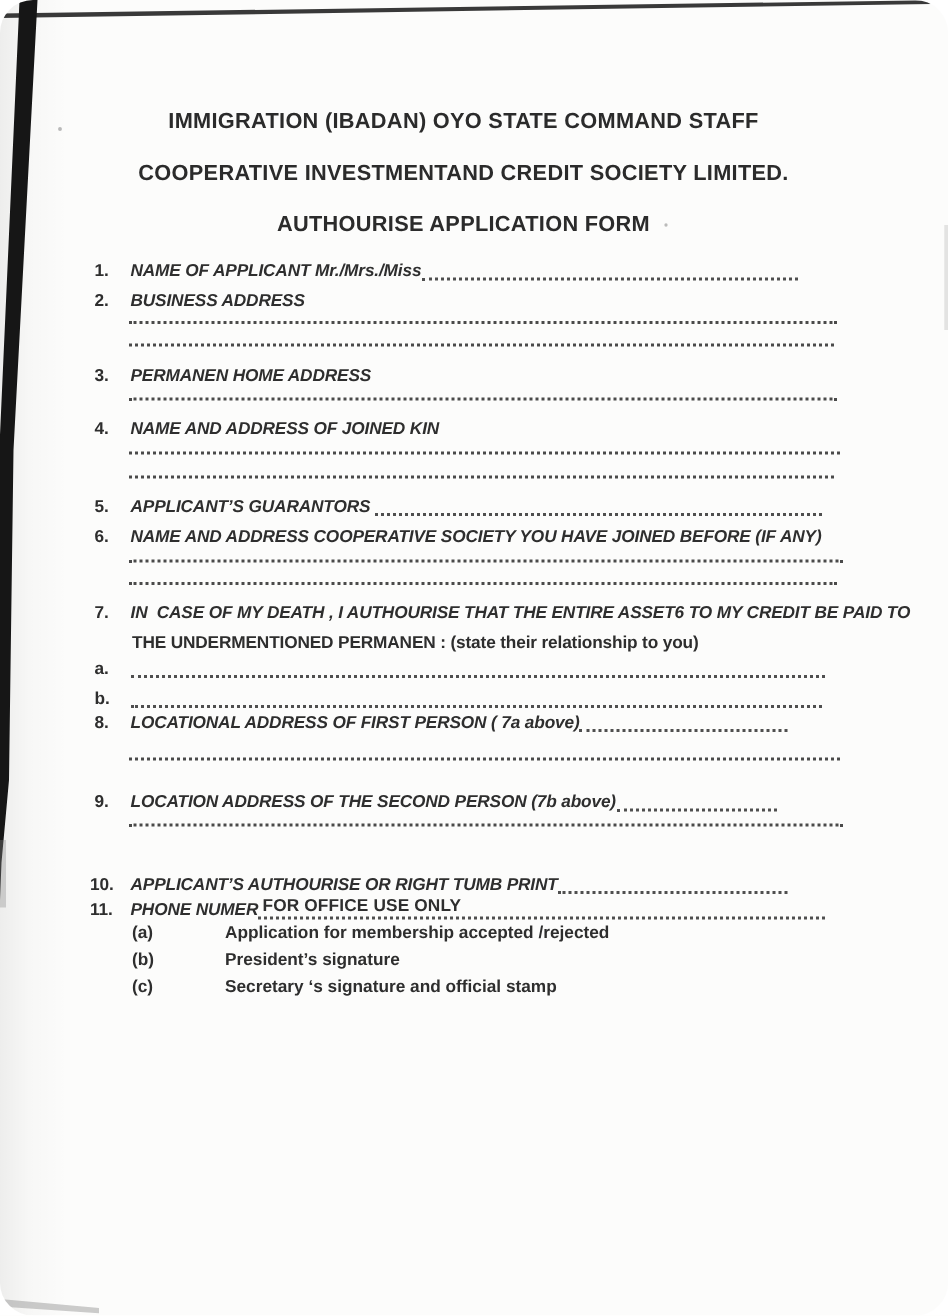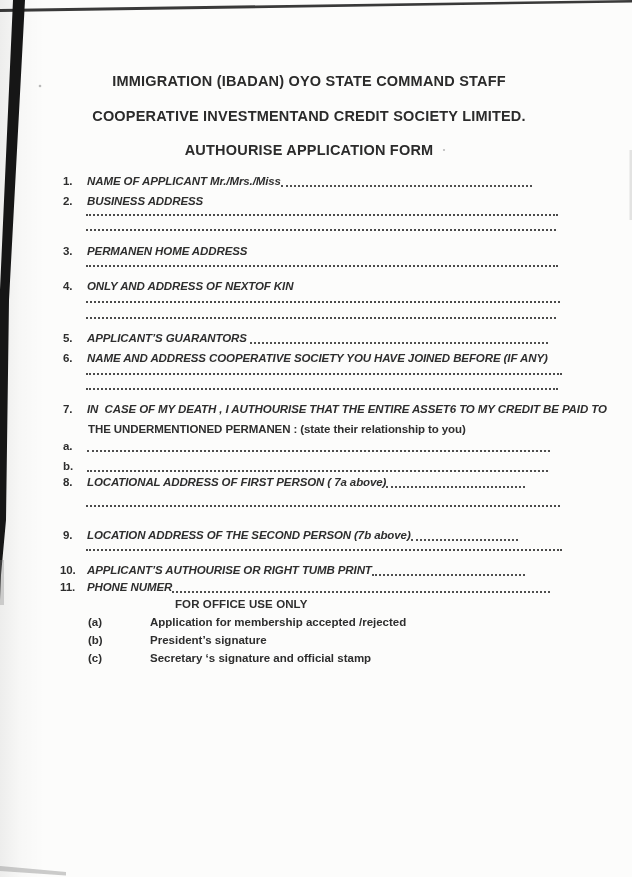--- a/index.html
+++ b/index.html
@@ -9,20 +9,21 @@
     font-family: "Liberation Sans", "DejaVu Sans", sans-serif;
   }
   .scan {
     position: relative;
     width: 632px; height: 877px;
     overflow: hidden;
     background:
       linear-gradient(to right, rgba(0,0,0,0.06) 0px, rgba(0,0,0,0.02) 20px, rgba(0,0,0,0) 45px),
       #fcfcfb;
     color: #2e2e2e;
+    border-radius: 22px;
   }
   .edges { position: absolute; inset: 0; pointer-events: none; }
 
   .title-line {
     position: absolute; left: 0; right: 14px;
     text-align: center;
     font-size: 14.5px; font-weight: bold;
     letter-spacing: 0.2px;
     color: #2b2b2b;
     white-space: pre;
@@ -30,21 +31,21 @@
 
   .row {
     position: absolute; left: 63px; right: 72px;
     display: flex; align-items: flex-end;
     font-size: 11.5px; font-weight: bold;
     letter-spacing: -0.1px; line-height: 13px;
     color: #2e2e2e;
     white-space: pre;
   }
   .row .num { flex: 0 0 24px; }
-  .row .num-wide { flex: 0 0 24px; margin-left: -3px; padding-right: 3px; }
+  .row .num-wide { flex: 0 0 24px; margin-left: -3px; padding-right: 3px; margin-top: 20px; }
   .row .label { flex: 0 0 auto; font-style: italic; }
   .leader {
     flex: 1 1 auto;
     border-bottom: 2px dotted #4f4f4f;
     margin-bottom: 1px; margin-left: 3px;
     min-width: 8px;
   }
   .dotline {
     position: absolute;
     border-bottom: 2px dotted #4a4a4a;
@@ -99,21 +100,21 @@
   <div class="dotline" style="top:227px; left:86px; right:76px"></div>
 
   <div class="row" style="top:245px">
     <span class="num">3.</span>
     <span class="label">PERMANEN HOME ADDRESS</span>
   </div>
   <div class="dotline" style="top:263px; left:86px; right:74px"></div>
 
   <div class="row" style="top:280px">
     <span class="num">4.</span>
-    <span class="label">ONLY AND ADDRESS OF NEXTOF KIN</span>
+    <span class="label">NAME AND ADDRESS OF JOINED KIN</span>
   </div>
   <div class="dotline" style="top:299px; left:86px; right:72px"></div>
   <div class="dotline" style="top:315px; left:86px; right:76px"></div>
 
   <div class="row" style="top:332px">
     <span class="num">5.</span>
     <span class="label">APPLICANT’S GUARANTORS </span>
     <span class="leader" style="margin-right:12px; margin-left:0"></span>
   </div>
 

